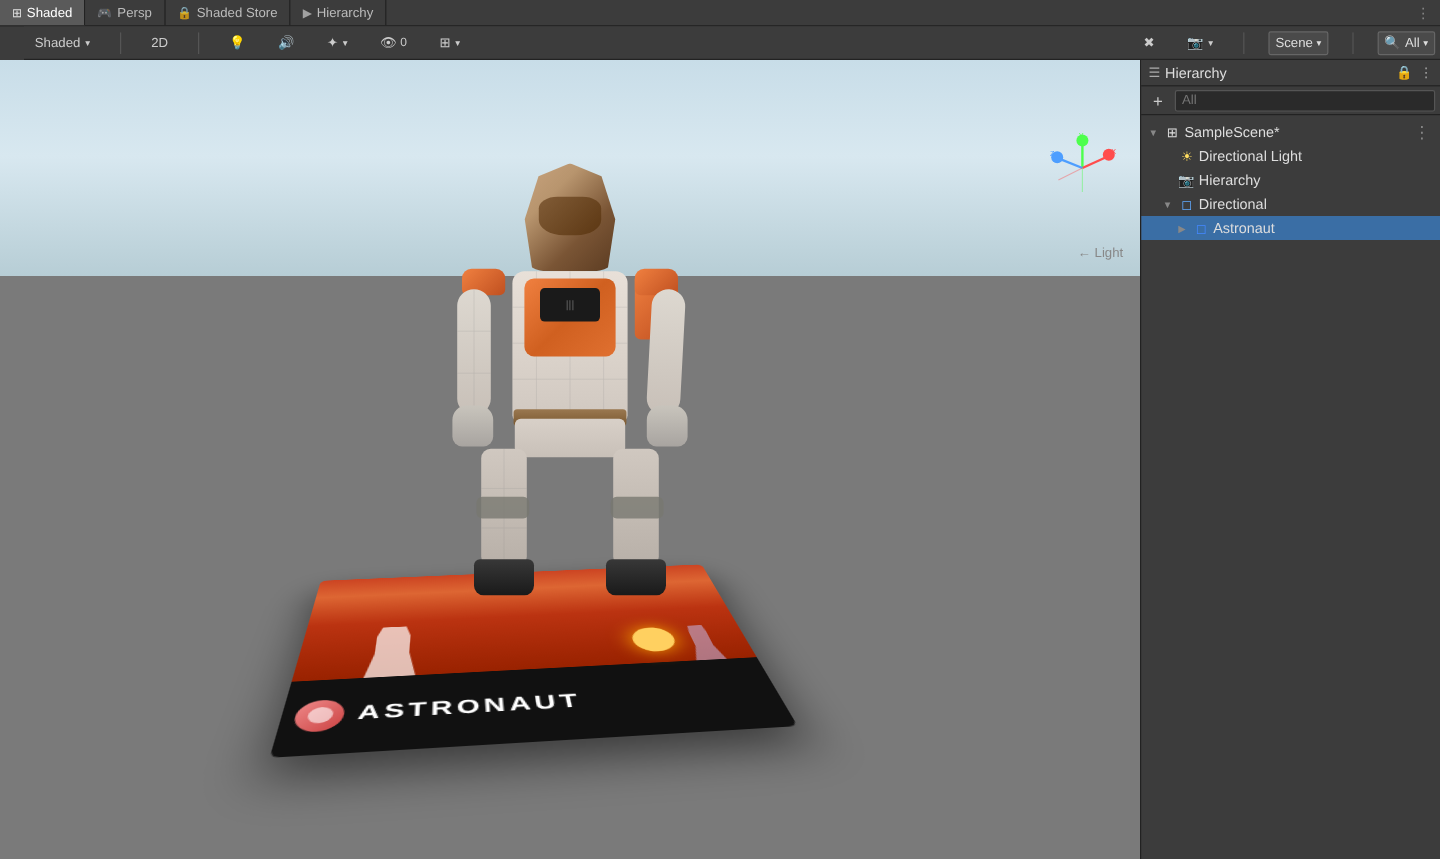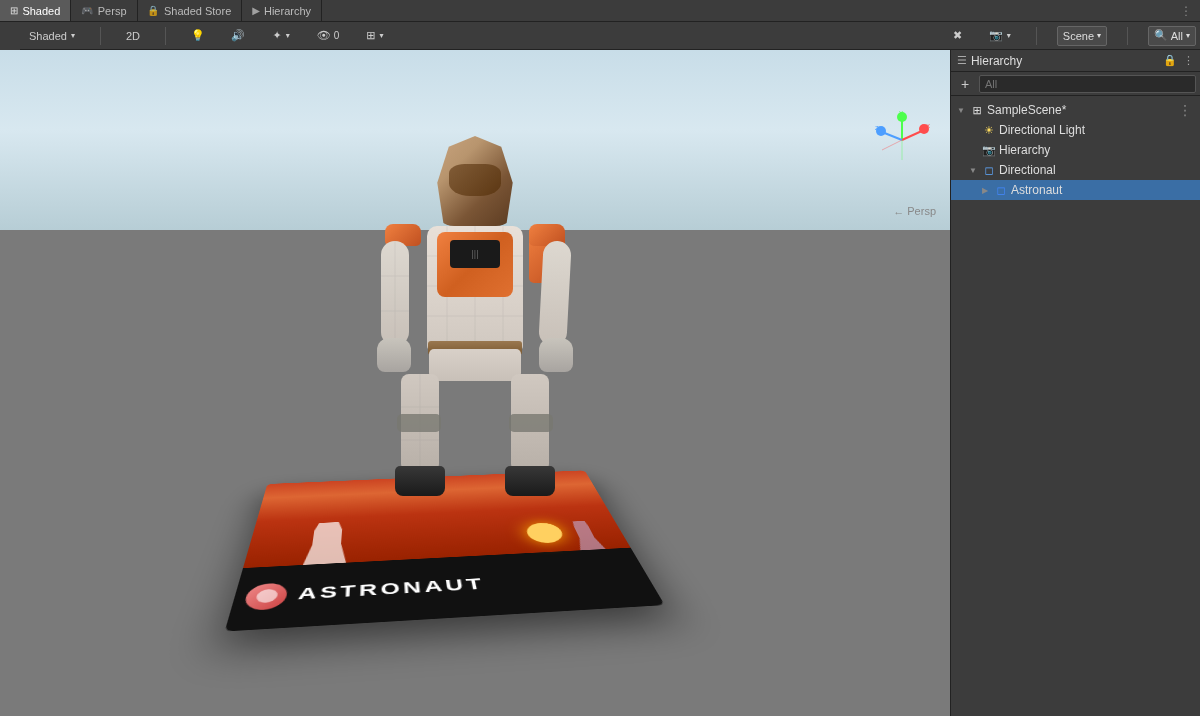--- a/index.html
+++ b/index.html
@@ -441,21 +441,21 @@
 
         <div style="position:absolute; top:278px; left:22px; width:44px; height:18px; background:#787870; border-radius:5px; opacity:0.8;"></div>
         <div style="position:absolute; top:278px; right:22px; width:44px; height:18px; background:#787870; border-radius:5px; opacity:0.8;"></div>
 
         <div style="position:absolute; top:330px; left:20px; width:50px; height:30px; background:linear-gradient(180deg,#383838,#1a1a1a); border-radius:5px 5px 8px 8px;"></div>
 
         <div style="position:absolute; top:330px; right:20px; width:50px; height:30px; background:linear-gradient(180deg,#383838,#1a1a1a); border-radius:5px 5px 8px 8px;"></div>
       </div>
     </div>
 
-    <div class="persp-label">← Persp</div>
+    <div class="persp-label">← Light</div>
 
     <div class="axis-gizmo">
       <svg viewBox="0 0 60 60" width="60" height="60">
 
         <line x1="30" y1="30" x2="30" y2="8" stroke="#4dff4d" stroke-width="2"></line>
         <circle cx="30" cy="7" r="5" fill="#4dff4d"></circle>
         <text x="29" y="5" fill="#4dff4d" font-size="6" text-anchor="middle">Y</text>
 
         <line x1="30" y1="30" x2="52" y2="20" stroke="#ff4d4d" stroke-width="2"></line>
         <circle cx="52" cy="19" r="5" fill="#ff4d4d"></circle>

